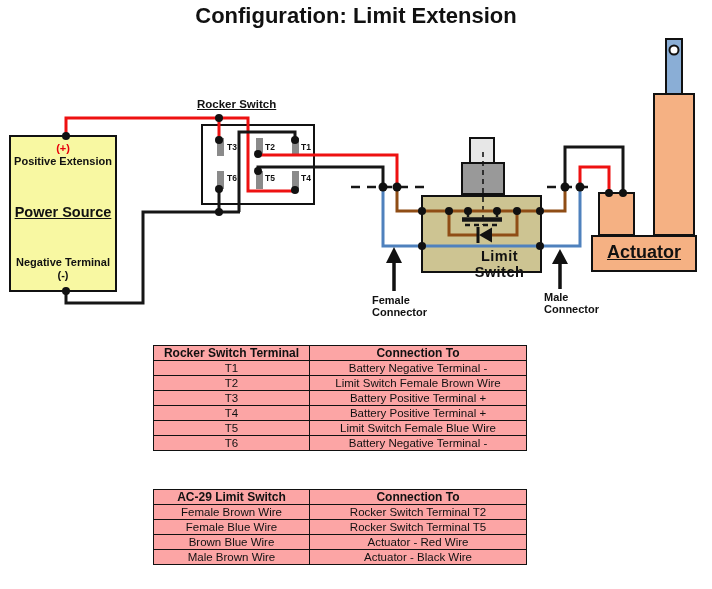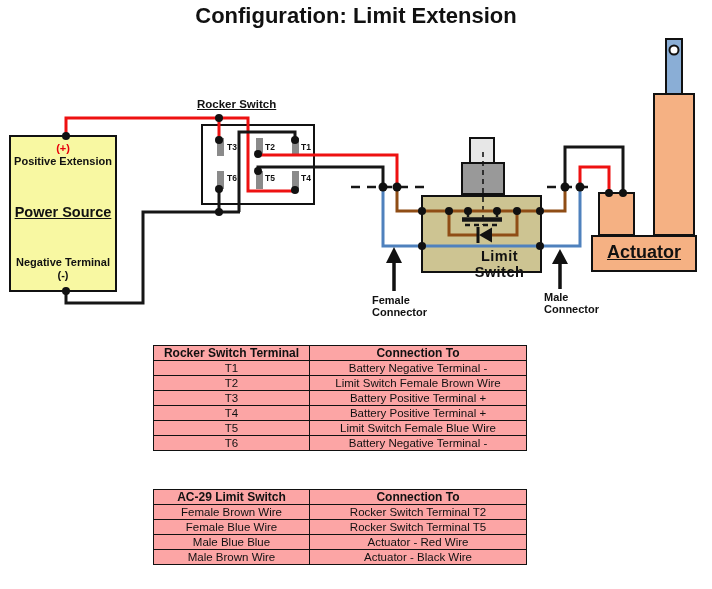--- a/index.html
+++ b/index.html
@@ -242,21 +242,21 @@
       <tbody>
         <tr>
           <td>Female Brown Wire</td>
           <td>Rocker Switch Terminal T2</td>
         </tr>
         <tr>
           <td>Female Blue Wire</td>
           <td>Rocker Switch Terminal T5</td>
         </tr>
         <tr>
-          <td>Male Blue Blue</td>
+          <td>Brown Blue Wire</td>
           <td>Actuator - Red Wire</td>
         </tr>
         <tr>
           <td>Male Brown Wire</td>
           <td>Actuator - Black Wire</td>
         </tr>
       </tbody>
     </table>
 
 </div>

